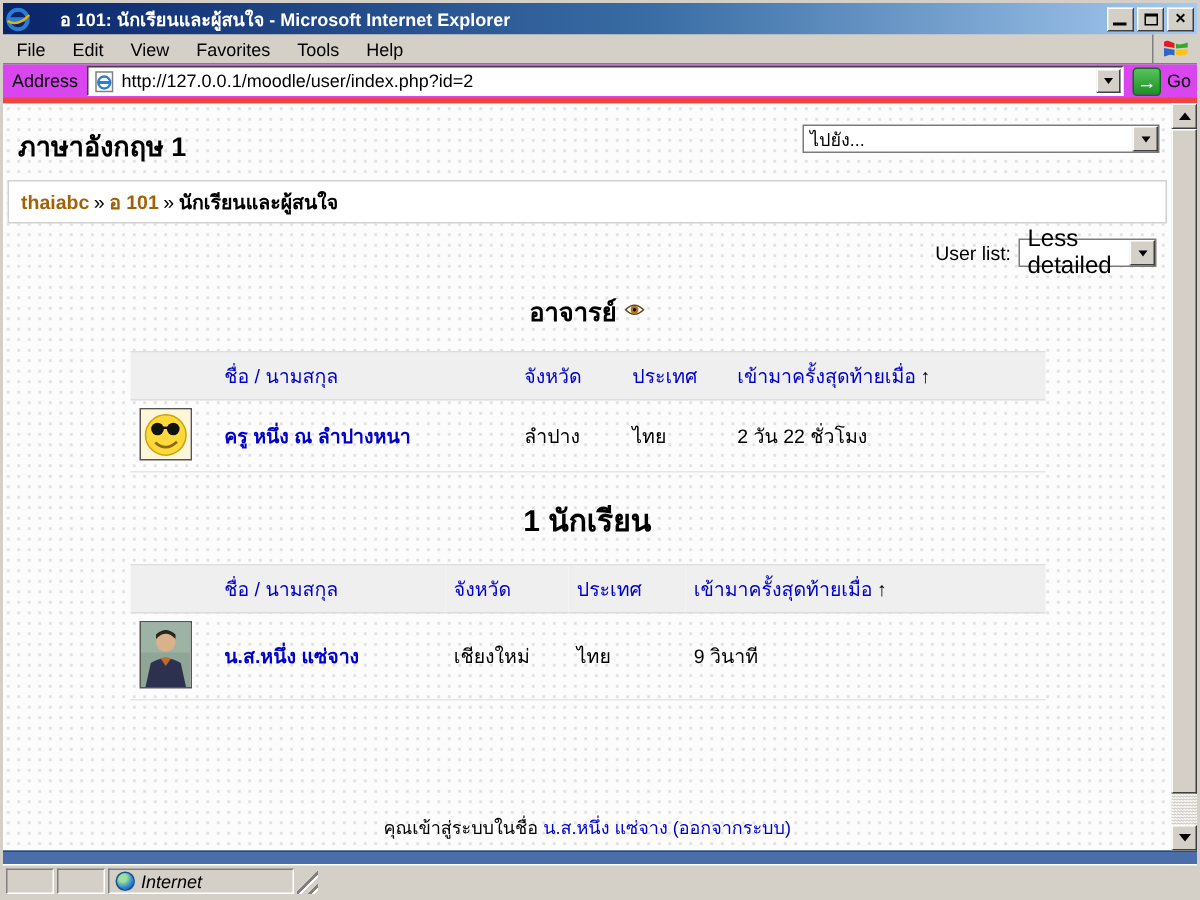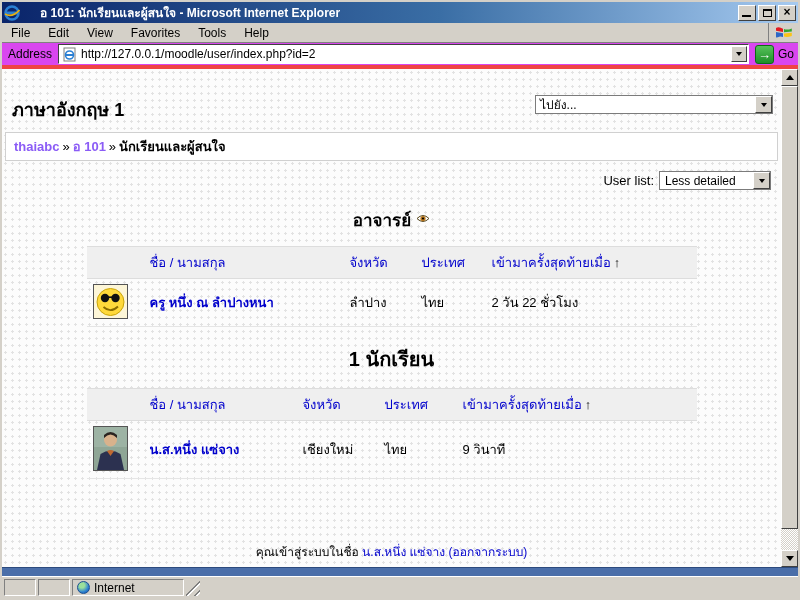--- a/index.html
+++ b/index.html
@@ -65,46 +65,46 @@
   
   .viewport{ flex:1; position:relative; background:#fcfcfc; overflow:hidden; }
   .dots{
     background-color:#fcfcfc;
     background-image:radial-gradient(circle,#e2e2e2 1px,transparent 1.2px);
     background-size:7px 7px;
   }
   .content{
     position:absolute; left:0; top:0; right:17px; bottom:9px;
     display:flex; flex-direction:column; overflow:hidden;
-    padding-top:20px; font-size:13px; color:#000;
+    padding-top:8px; font-size:13px; color:#000;
   }
   .page-header{ display:flex; align-items:flex-start; padding:6px 8px 4px 10px; }
   .course-title{ font-size:18px; font-weight:bold; flex:1; }
   .jump-select{
     width:238px; height:19px; background:#fff; border:1px solid #7b7b7b;
     display:flex; align-items:center; font-size:12px; padding-left:4px;
   }
   .jump-select .sel-text{ flex:1; }
   .sel-btn{
     width:17px; height:17px; background:#D4D0C8;
     border:1px solid; border-color:#fff #404040 #404040 #fff;
     display:flex; align-items:center; justify-content:center;
   }
   .breadcrumb{
     margin:4px 3px 0 3px; background:#fff; border:1px solid #d0d0d0;
     padding:3px 8px; font-size:13px; font-weight:bold;
   }
-  .breadcrumb a{ color:#8b5cf6; text-decoration:none; }
+  .breadcrumb a{ color:#a16207; text-decoration:none; }
   .crumb-sep{ color:#000; font-weight:normal; padding:0 3px; }
   .crumb-current{ color:#000; }
   .userlist-row{ display:flex; justify-content:flex-end; align-items:center; padding:10px 10px 0 0; }
   .userlist-label{ font-size:13px; margin-right:5px; }
   .mini-select{
     height:19px; background:#fff; border:1px solid #7b7b7b;
-    display:flex; align-items:center; font-size:12px; padding-left:5px; width:112px;
+    display:flex; align-items:center; font-size:16px; padding-left:5px; width:92px;
   }
   .mini-select .sel-text{ flex:1; }
   h2.section{ text-align:center; font-weight:bold; margin-top:16px; }
   .h-teacher{ font-size:17px; }
   .h-student{ font-size:20px; margin-top:14px; }
   .eye{ margin-left:5px; vertical-align:2px; }
   
   table.users{
     width:610px; margin:13px auto 0 auto; border-collapse:collapse; font-size:13px;
     border-top:1px solid #ddd; border-bottom:1px solid #e5e5e5;
@@ -146,21 +146,21 @@
     background:#D4D0C8; border:1px solid; border-color:#fff #404040 #404040 #fff;
   }
   
   .statusbar{
     height:22px; flex:0 0 22px; background:#D4D0C8; border-top:1px solid #fff;
     display:flex; align-items:stretch; padding:2px 2px 2px 2px; font-size:12px; gap:2px;
   }
   .pane{ border:1px solid; border-color:#808080 #fff #fff #808080; display:flex; align-items:center; padding:0 4px; }
   .pane-main{ flex:1; }
   .pane-sm{ width:32px; }
-  .pane-net{ width:112px; }
+  .pane-net{ width:124px;font-style:italic; }
   .grip{ width:14px; border:none; background:
     linear-gradient(135deg, transparent 0 50%, #808080 50% 57%, #fff 57% 64%, transparent 64% 78%, #808080 78% 85%, #fff 85% 92%, transparent 92%); }
   .globe{ width:13px; height:13px; border-radius:50%; margin-right:4px;
     background:radial-gradient(circle at 35% 30%, #9be09b 0 25%, #2a7fd4 65%, #1a4f90); border:1px solid #1a4f90; }
   .status-ico{ width:14px; height:14px; margin-right:5px; }
 </style>
 </head>
 <body>
 
 <div class="window">

